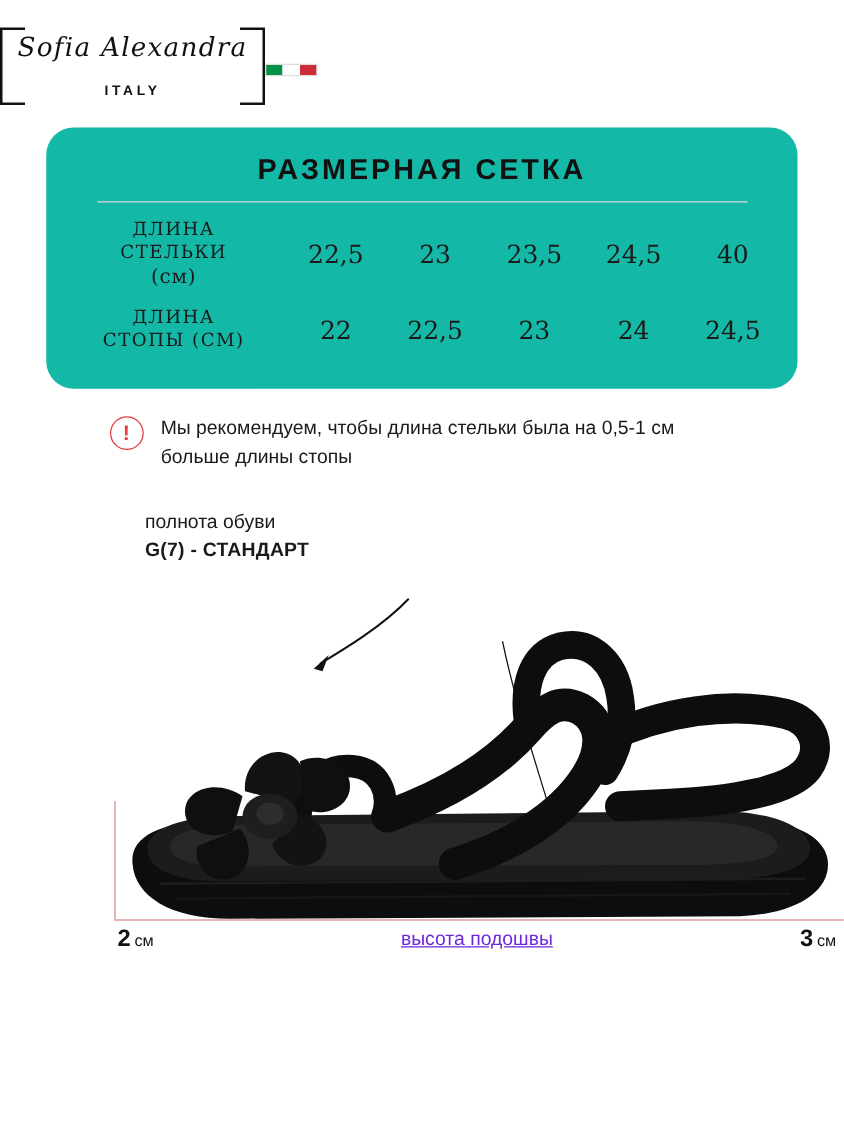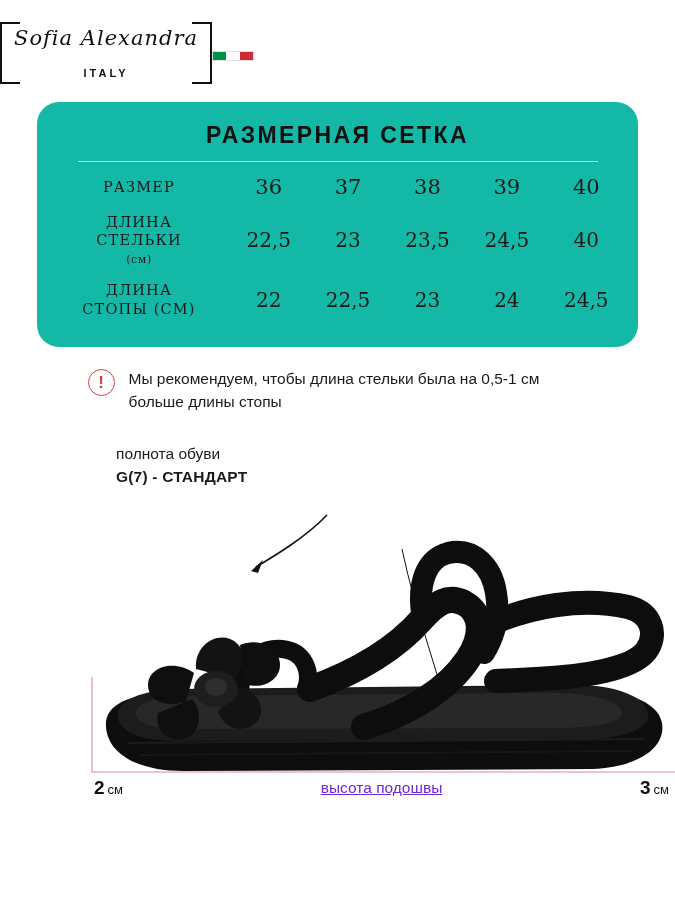--- a/index.html
+++ b/index.html
@@ -116,21 +116,21 @@
     width: 180px;
     text-align: center !important;
     font-size: 14.5px;
     letter-spacing: 1.2px;
     font-weight: 400;
     color: #1a1a1a;
     line-height: 1.25;
     text-transform: uppercase;
   }
   .rowlabel .unit {
-    font-size: 11px;
+    font-size: 16px;
     letter-spacing: 0.6px;
     text-transform: none;
     margin-top: 24px;
   }
   .cell {
     font-size: 20px;
     color: #1a1a1a;
   }
   .cell-head { font-size: 21px; }
 
@@ -227,28 +227,20 @@
       <span class="r"></span>
   </div>
 </div>
 
 <div class="card">
   <div class="card-title">РАЗМЕРНАЯ СЕТКА</div>
   <div class="title-rule"></div>
 
   <table class="sizes">
     <tbody>
-      <tr>
-        <td class="rowlabel">РАЗМЕР</td>
-        <td class="cell cell-head">36</td>
-        <td class="cell cell-head">37</td>
-        <td class="cell cell-head">38</td>
-        <td class="cell cell-head">39</td>
-        <td class="cell cell-head">40</td>
-      </tr>
       <tr>
         <td class="rowlabel">
           <span>ДЛИНА<br>СТЕЛЬКИ</span><br>
           <span class="unit">(см)</span>
         </td>
         <td class="cell">22,5</td>
         <td class="cell">23</td>
         <td class="cell">23,5</td>
         <td class="cell">24,5</td>
         <td class="cell">40</td>

